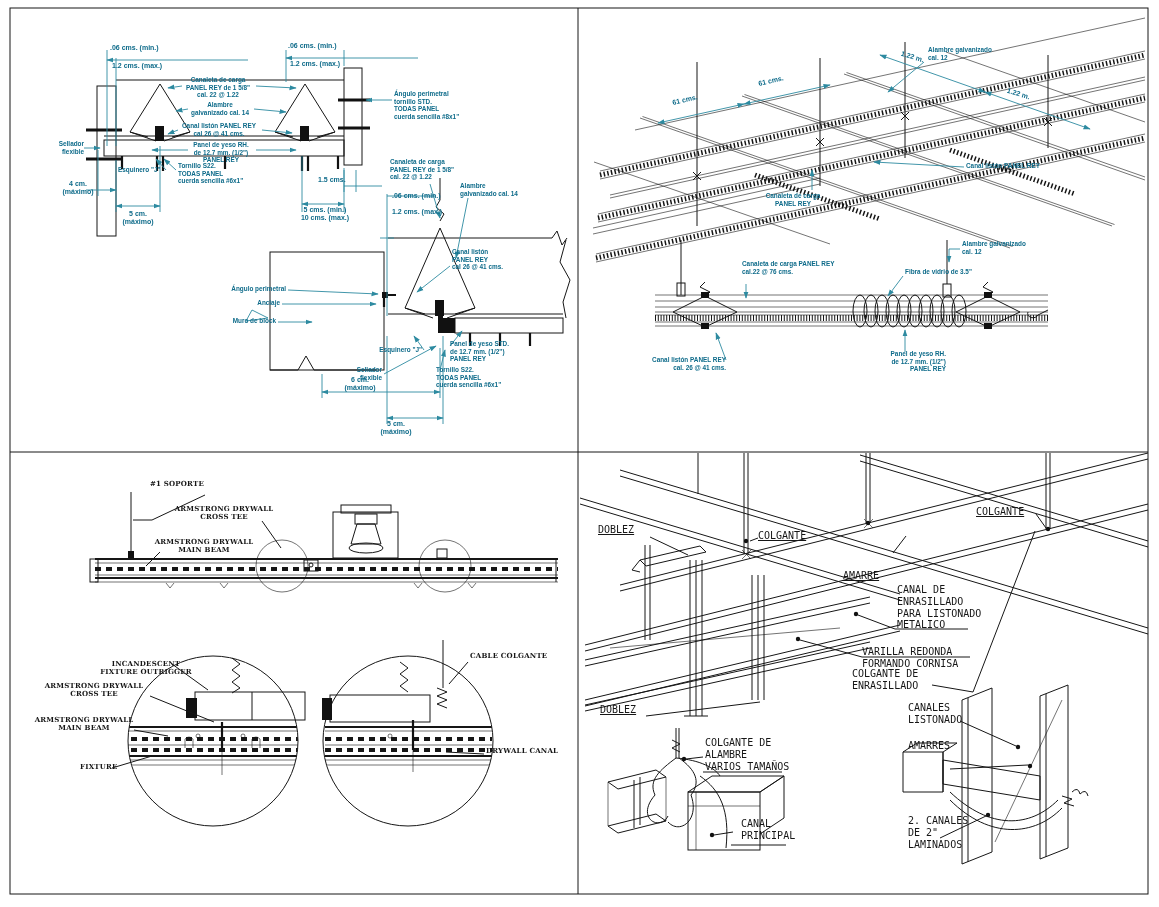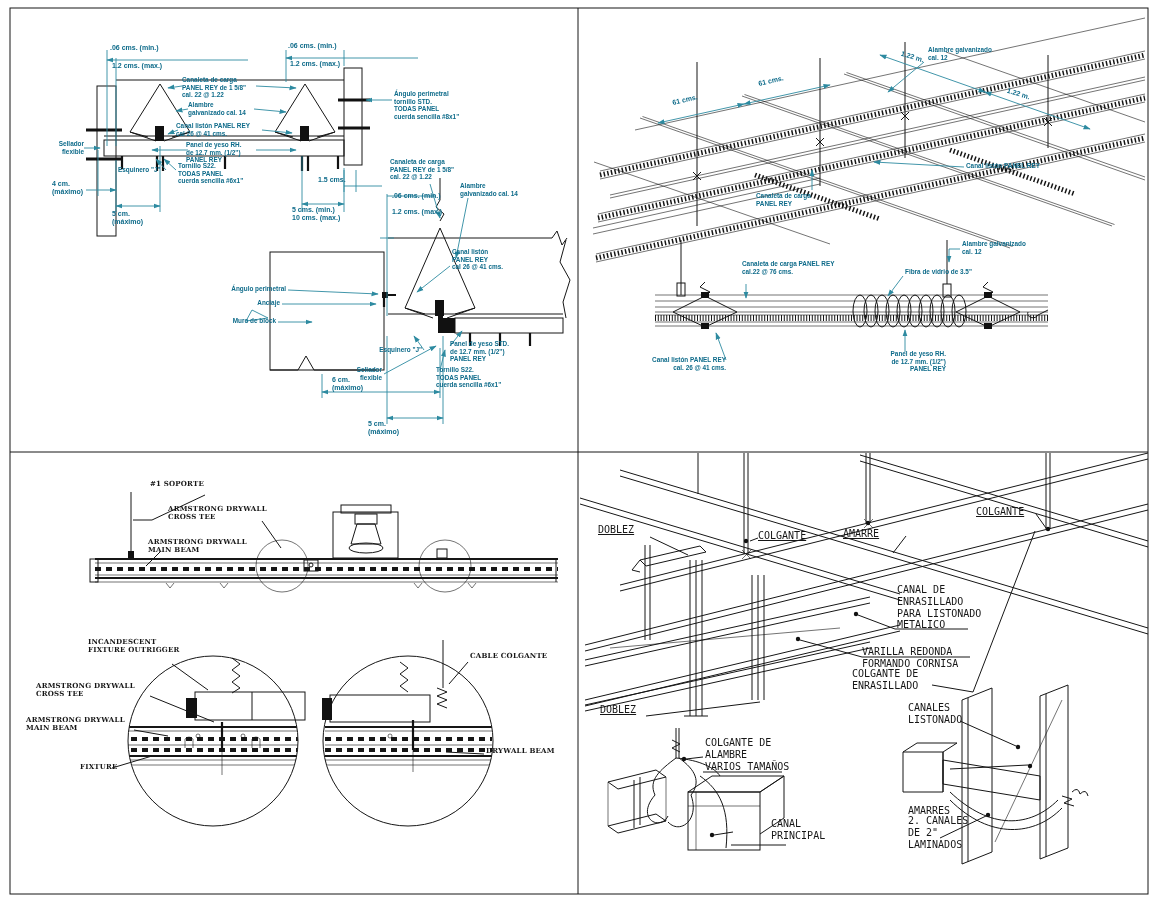--- a/index.html
+++ b/index.html
@@ -15,21 +15,21 @@
   .t  {stroke:#2d8aa0;stroke-width:.9;fill:none}
   .band{stroke:#161616;stroke-width:5;stroke-dasharray:1.5 2.2;fill:none}
   .gyp {stroke:#161616;stroke-width:6;stroke-dasharray:1 1.8;fill:none}
   .dashrow{stroke:#161616;stroke-width:4;stroke-dasharray:6 5;fill:none}
   
   .lbl{position:absolute;white-space:pre-line;line-height:1.18;color:#161616;}
   .teal{color:#0e6b8a;font-family:"Liberation Sans",sans-serif;font-weight:bold;font-size:6.4px;}
   .dim{color:#0e6b8a;font-family:"Liberation Sans",sans-serif;font-weight:bold;font-size:7px;}
   .serif{font-family:"DejaVu Serif",serif;font-weight:bold;font-size:7px;letter-spacing:.2px;}
   .mono{font-family:"DejaVu Sans Mono",monospace;font-size:10px;}
-  .c{text-align:left}.r{text-align:right}
+  .c{text-align:center}.r{text-align:right}
   .u{text-decoration:underline}
 </style>
 </head>
 <body>
 
 <div class="page">
 
 <svg width="1159" height="907" viewBox="0 0 1159 907">
   <defs>
     <pattern id="h1" width="5" height="5" patternUnits="userSpaceOnUse" patternTransform="rotate(45)">
@@ -459,48 +459,48 @@
 cal. 26 @ 41 cms.</div>
 <div class="lbl teal r" style="left:868px;top:350px;width:78px">Panel de yeso RH.
 de 12.7 mm. (1/2")
 PANEL REY</div>
 
 <div class="lbl serif" style="left:150px;top:480px;width:80px">#1 SOPORTE</div>
 <div class="lbl serif c" style="left:168px;top:505px;width:112px">ARMSTRONG DRYWALL
 CROSS TEE</div>
 <div class="lbl serif c" style="left:148px;top:538px;width:112px">ARMSTRONG DRYWALL
 MAIN BEAM</div>
-<div class="lbl serif c" style="left:88px;top:638px;width:116px">INCANDESCENT
+<div class="lbl serif c" style="left:88px;top:660px;width:116px">INCANDESCENT
 FIXTURE OUTRIGGER</div>
 <div class="lbl serif c" style="left:36px;top:682px;width:116px">ARMSTRONG DRYWALL
 CROSS TEE</div>
 <div class="lbl serif c" style="left:26px;top:716px;width:116px">ARMSTRONG DRYWALL
 MAIN BEAM</div>
 <div class="lbl serif" style="left:80px;top:763px;width:50px">FIXTURE</div>
 <div class="lbl serif" style="left:470px;top:652px;width:96px">CABLE COLGANTE</div>
-<div class="lbl serif" style="left:486px;top:747px;width:96px">DRYWALL BEAM</div>
+<div class="lbl serif" style="left:486px;top:747px;width:96px">DRYWALL CANAL</div>
 
 <div class="lbl mono u" style="left:598px;top:524px;width:50px">DOBLEZ</div>
 <div class="lbl mono u" style="left:758px;top:530px;width:64px">COLGANTE</div>
 <div class="lbl mono u" style="left:976px;top:506px;width:64px">COLGANTE</div>
-<div class="lbl mono u" style="left:843px;top:528px;width:52px">AMARRE</div>
+<div class="lbl mono u" style="left:843px;top:570px;width:52px">AMARRE</div>
 <div class="lbl mono" style="left:897px;top:584px;width:100px">CANAL DE
 ENRASILLADO
 PARA LISTONADO
 METALICO</div>
 <div class="lbl mono" style="left:862px;top:646px;width:118px">VARILLA REDONDA
 FORMANDO CORNISA</div>
 <div class="lbl mono" style="left:852px;top:668px;width:90px">COLGANTE DE
 ENRASILLADO</div>
 <div class="lbl mono u" style="left:600px;top:704px;width:50px">DOBLEZ</div>
 <div class="lbl mono" style="left:705px;top:737px;width:100px">COLGANTE DE
 ALAMBRE
 VARIOS TAMAÑOS</div>
-<div class="lbl mono" style="left:771px;top:818px;width:70px">CANAL
+<div class="lbl mono" style="left:741px;top:818px;width:70px">CANAL
 PRINCIPAL</div>
 <div class="lbl mono" style="left:908px;top:702px;width:76px">CANALES
 LISTONADO</div>
-<div class="lbl mono" style="left:908px;top:805px;width:60px">AMARRES</div>
+<div class="lbl mono" style="left:908px;top:740px;width:60px">AMARRES</div>
 <div class="lbl mono" style="left:908px;top:815px;width:76px">2. CANALES
 DE 2"
 LAMINADOS</div>
 
 </div>
 
 </body></html>

